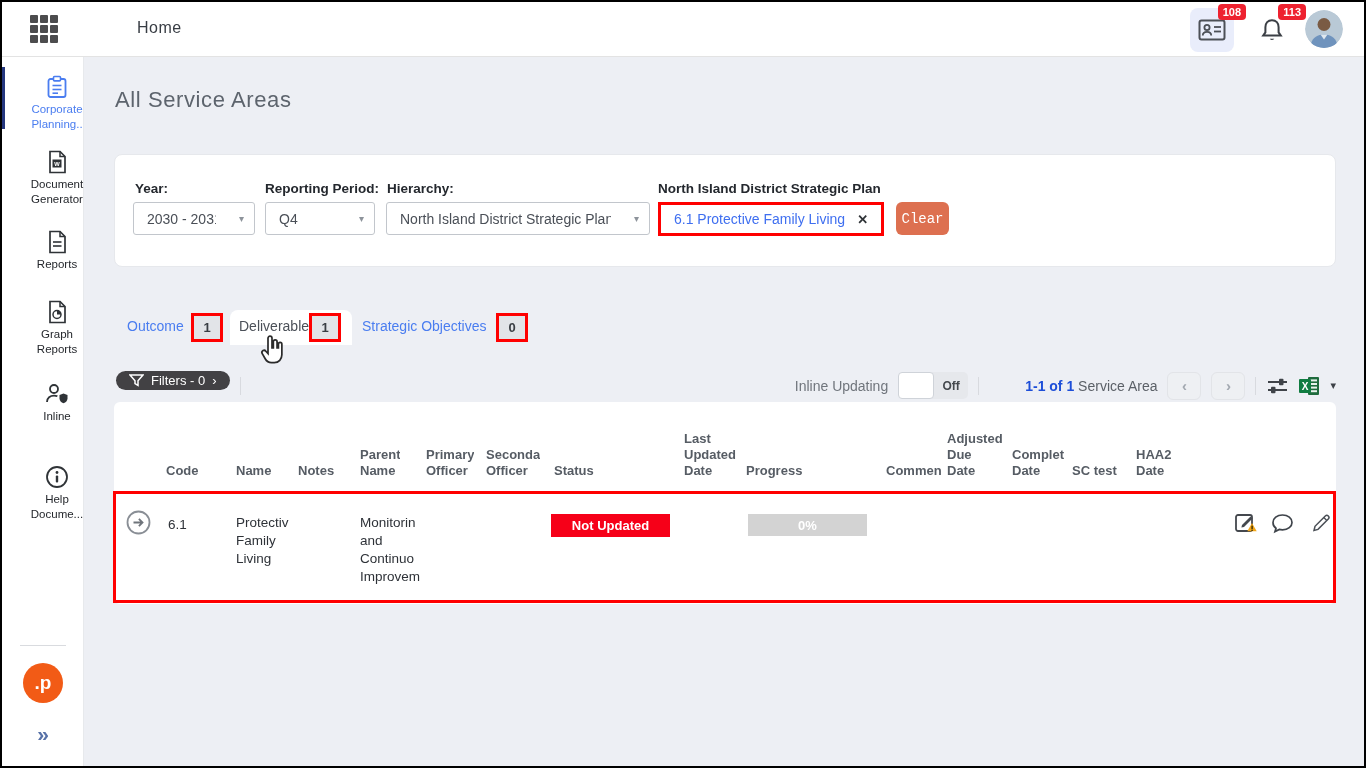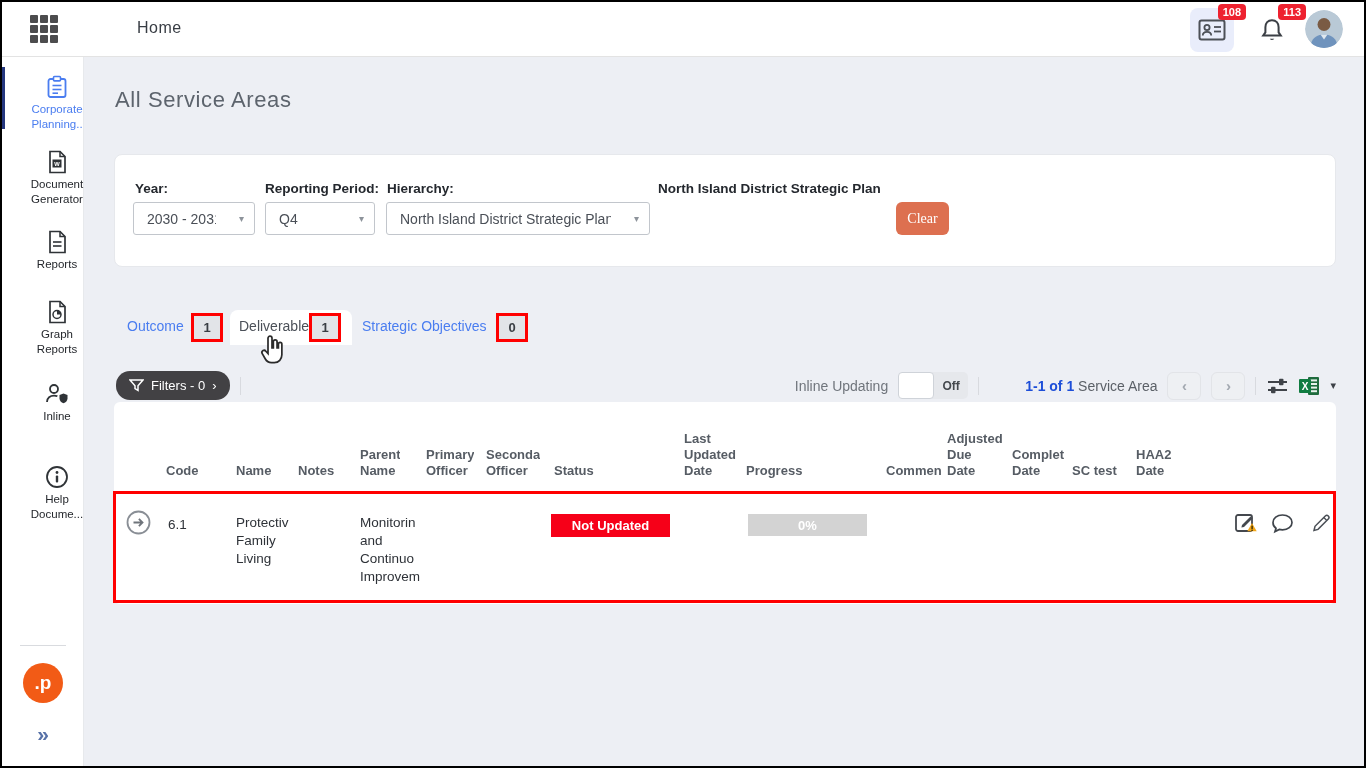--- a/index.html
+++ b/index.html
@@ -38,31 +38,31 @@
   .filter-card { position:absolute; left:30px; top:97px; width:1222px; height:113px; background:#fff; border:1px solid #e6e8ec; border-radius:8px; }
   .f-label { position:absolute; top:26px; font-size:13.5px; font-weight:bold; color:#24282e; }
   .f-select { position:absolute; top:47px; height:33px; border:1px solid #c2c6cc; border-radius:3px; background:#fff;
     display:flex; align-items:center; padding:0 10px 0 13px; font-size:14px; color:#4a4f57; cursor:pointer;gap:15px; }
   .f-select .val { flex:1; white-space:nowrap; overflow:hidden; }
   .f-caret { font-size:10px; color:#8d939b; margin-left:8px; }
   .chip { position:absolute; left:543px; top:47px; width:226px; height:34px; background:#fff; border:3px solid #f00;
     display:flex; align-items:center; justify-content:center; gap:12px; font-size:14px; color:#3f6ff0; cursor:pointer; }
   .chip .x { color:#2f3337; font-weight:bold; font-size:13px; }
   .clear-btn { position:absolute; left:781px; top:47px; width:53px; height:33px; background:#dd7050; color:#fff; border:none;
-    border-radius:6px; font-size:14px; font-family:Liberation Serif, serif; cursor:pointer; }
+    border-radius:6px; font-size:14px; font-family:Liberation Mono, monospace; cursor:pointer; }
   
   .tab-active-bg { position:absolute; left:146px; top:253px; width:122px; height:35px; background:#fff; border-radius:8px 8px 0 0; }
   .tab-label { position:absolute; top:261px; font-size:14px; cursor:pointer; }
   .tab-label.blue { color:#4a7df0; }
   .tab-label.dark { color:#4b5058; }
   .tab-badge { position:absolute; top:256px; height:29px; min-width:32px; background:#e2e4e8; border:3px solid #f00;
     display:flex; align-items:center; justify-content:center; font-size:13px; font-weight:bold; color:#3a3e44; }
   .hand-cursor { position:absolute; left:172px; top:276px; }
   
-  .filters-btn { position:absolute; left:32px; top:314px; height:29px; padding:0 13px; background:#424144; border:none; border-radius:14px;
+  .filters-btn { position:absolute; left:32px; top:314px; height:19px; padding:0 13px; background:#424144; border:none; border-radius:14px;
     color:#fff; font-size:13px; font-family:inherit; display:flex; align-items:center; gap:7px; cursor:pointer; }
   .tb-sep { position:absolute; width:1px; height:18px; background:#d8dadf; top:320px; }
   .right-cluster { position:absolute; right:32px; top:314px; height:29px; display:flex; align-items:center; gap:10px; }
   .inline-label { font-size:14px; color:#70757c; }
   .toggle { position:relative; width:70px; height:27px; background:#e6e8ec; border-radius:5px; cursor:pointer; }
   .toggle .knob { position:absolute; left:0; top:0; width:36px; height:27px; background:#fff; border:1px solid #cfd3d9; border-radius:4px; }
   .toggle .state { position:absolute; right:0; top:0; width:34px; height:27px; display:flex; align-items:center; justify-content:center;
     font-size:12px; font-weight:bold; color:#45494e; }
   .sep-i { width:1px; height:18px; background:#d8dadf; }
   .range { font-size:14px; color:#5b6067; white-space:nowrap; }
@@ -218,20 +218,24 @@
       </div>
       <div class="f-select" style="left:150px; width:110px">
         <span class="val">Q4</span>
         <span class="f-caret">▾</span>
       </div>
       <div class="f-select" style="left:271px; width:264px">
         <span class="val">North Island District Strategic Plan</span>
         <span class="f-caret">▾</span>
       </div>
 
+      <div class="chip">
+        <span>6.1 Protective Family Living</span>
+        <span class="x">✕</span>
+      </div>
 
       <button class="clear-btn">Clear</button>
     </div>
 
     <div class="tab-active-bg"></div>
     <div class="tab-label blue" style="left:43px">Outcome</div>
     <div class="tab-badge" style="left:107px">1</div>
     <div class="tab-label dark" style="left:155px">Deliverable</div>
     <div class="tab-badge" style="left:225px">1</div>
     <div class="tab-label blue" style="left:278px">Strategic Objectives</div>

